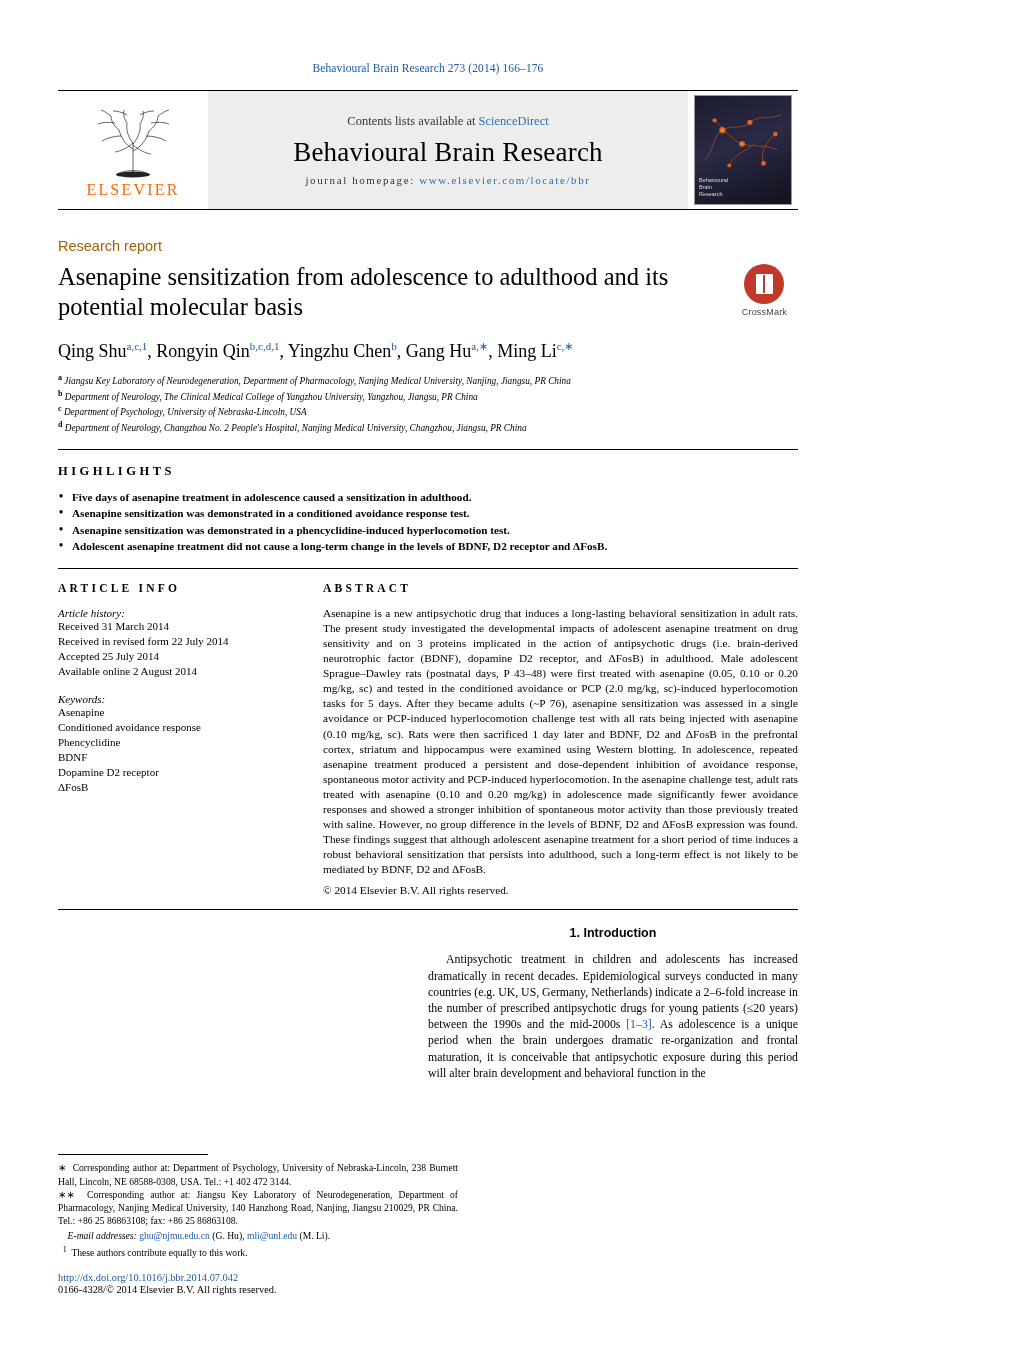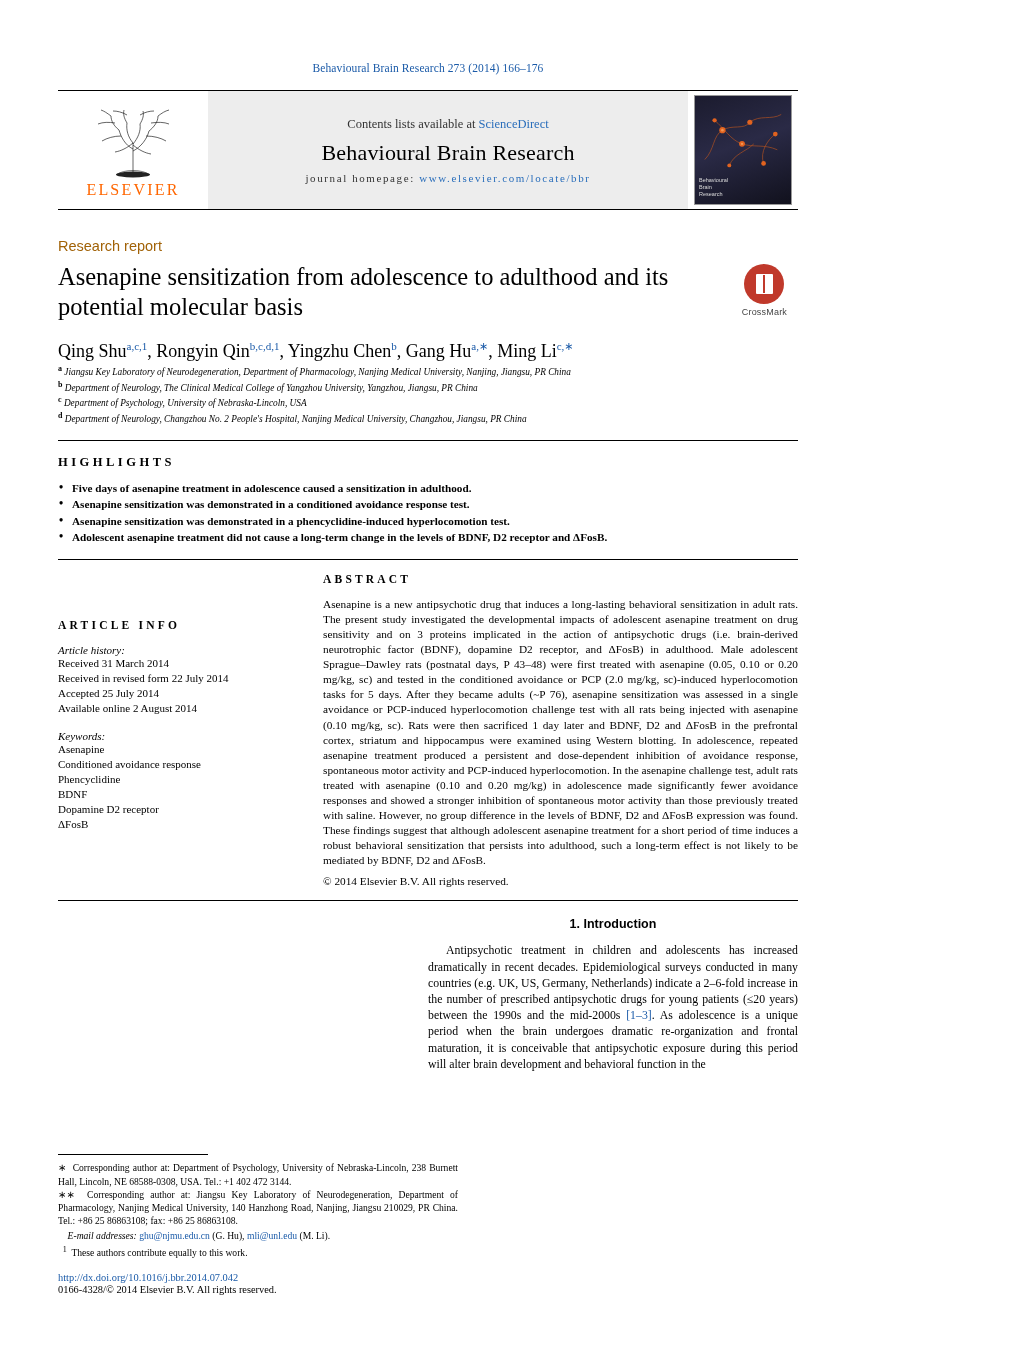--- a/index.html
+++ b/index.html
@@ -48,21 +48,21 @@
   }
   .mast-center {
     flex:1;
     background:#ededed;
     display:flex; flex-direction:column; align-items:center; justify-content:center;
     gap:2px;
   }
   .mast-contents { font-size:12.5px; color:#333; }
   .mast-contents .sd { color:#2a6ebb; }
   .mast-journal {
-    font-size:22px;
+    font-size:27px;
     font-family:"Liberation Serif", serif;
     margin:6px 16px 4px;
     letter-spacing:.2px;
   }
   .mast-home {
     font-size:11px;
     letter-spacing:1.6px;
     color:#333;
   }
   .mast-home .url { color:#2a6ebb; }
@@ -114,21 +114,21 @@
   .cm-book{width:17px;height:20px;background:#fff;border-radius:1px;position:relative;}
   .cm-book:after{content:"";position:absolute;left:7px;top:1px;width:2px;height:18px;background:#c0392b;}
   .cm-label{font-family:"Liberation Sans",sans-serif;font-size:9px;color:#444;margin-top:3px;letter-spacing:.2px;}
 
   .authors {
     font-size:18px;
     margin-top:12px;
     line-height:24px;
   }
   .authors sup, .aff sup { color:#1a5aa8; font-size:11px; }
-  .aff-list { margin-top:0; }
+  .aff-list { margin-top:9px; }
   .aff {
     font-size:9.3px;
     font-style:italic;
     font-family:"Liberation Serif", serif;
     line-height:12.6px;
   }
   .aff .mark { font-style:normal; font-weight:bold; font-size:8px; vertical-align:super; }
 
   .rule-thin { border-top:1px solid #000; margin-top:14px; }
 
@@ -148,21 +148,21 @@
     position:relative;
     font-weight:bold;
   }
   .hl-item:before {
     content:"•"; position:absolute; left:1px; top:-1px; font-size:12px;
   }
   .rule-after-hl { border-top:1px solid #000; margin-top:13px; }
 
   
   .cols { display:flex; margin-top:13px; }
-  .col-left { width:265px; padding-right:22px;margin-top:46px; }
+  .col-left { width:265px; padding-right:22px; }
   .col-right { flex:1; }
   .col-head {
     font-family:"Liberation Serif", serif;
     font-size:11.5px;
     letter-spacing:3.2px;
     font-weight:bold;
   }
   .hist-title { font-style:italic; font-size:11px; margin-top:13px; }
   .hist-line { font-size:11px; line-height:15px; }
   .kw-title { font-style:italic; font-size:11px; margin-top:14px; }

